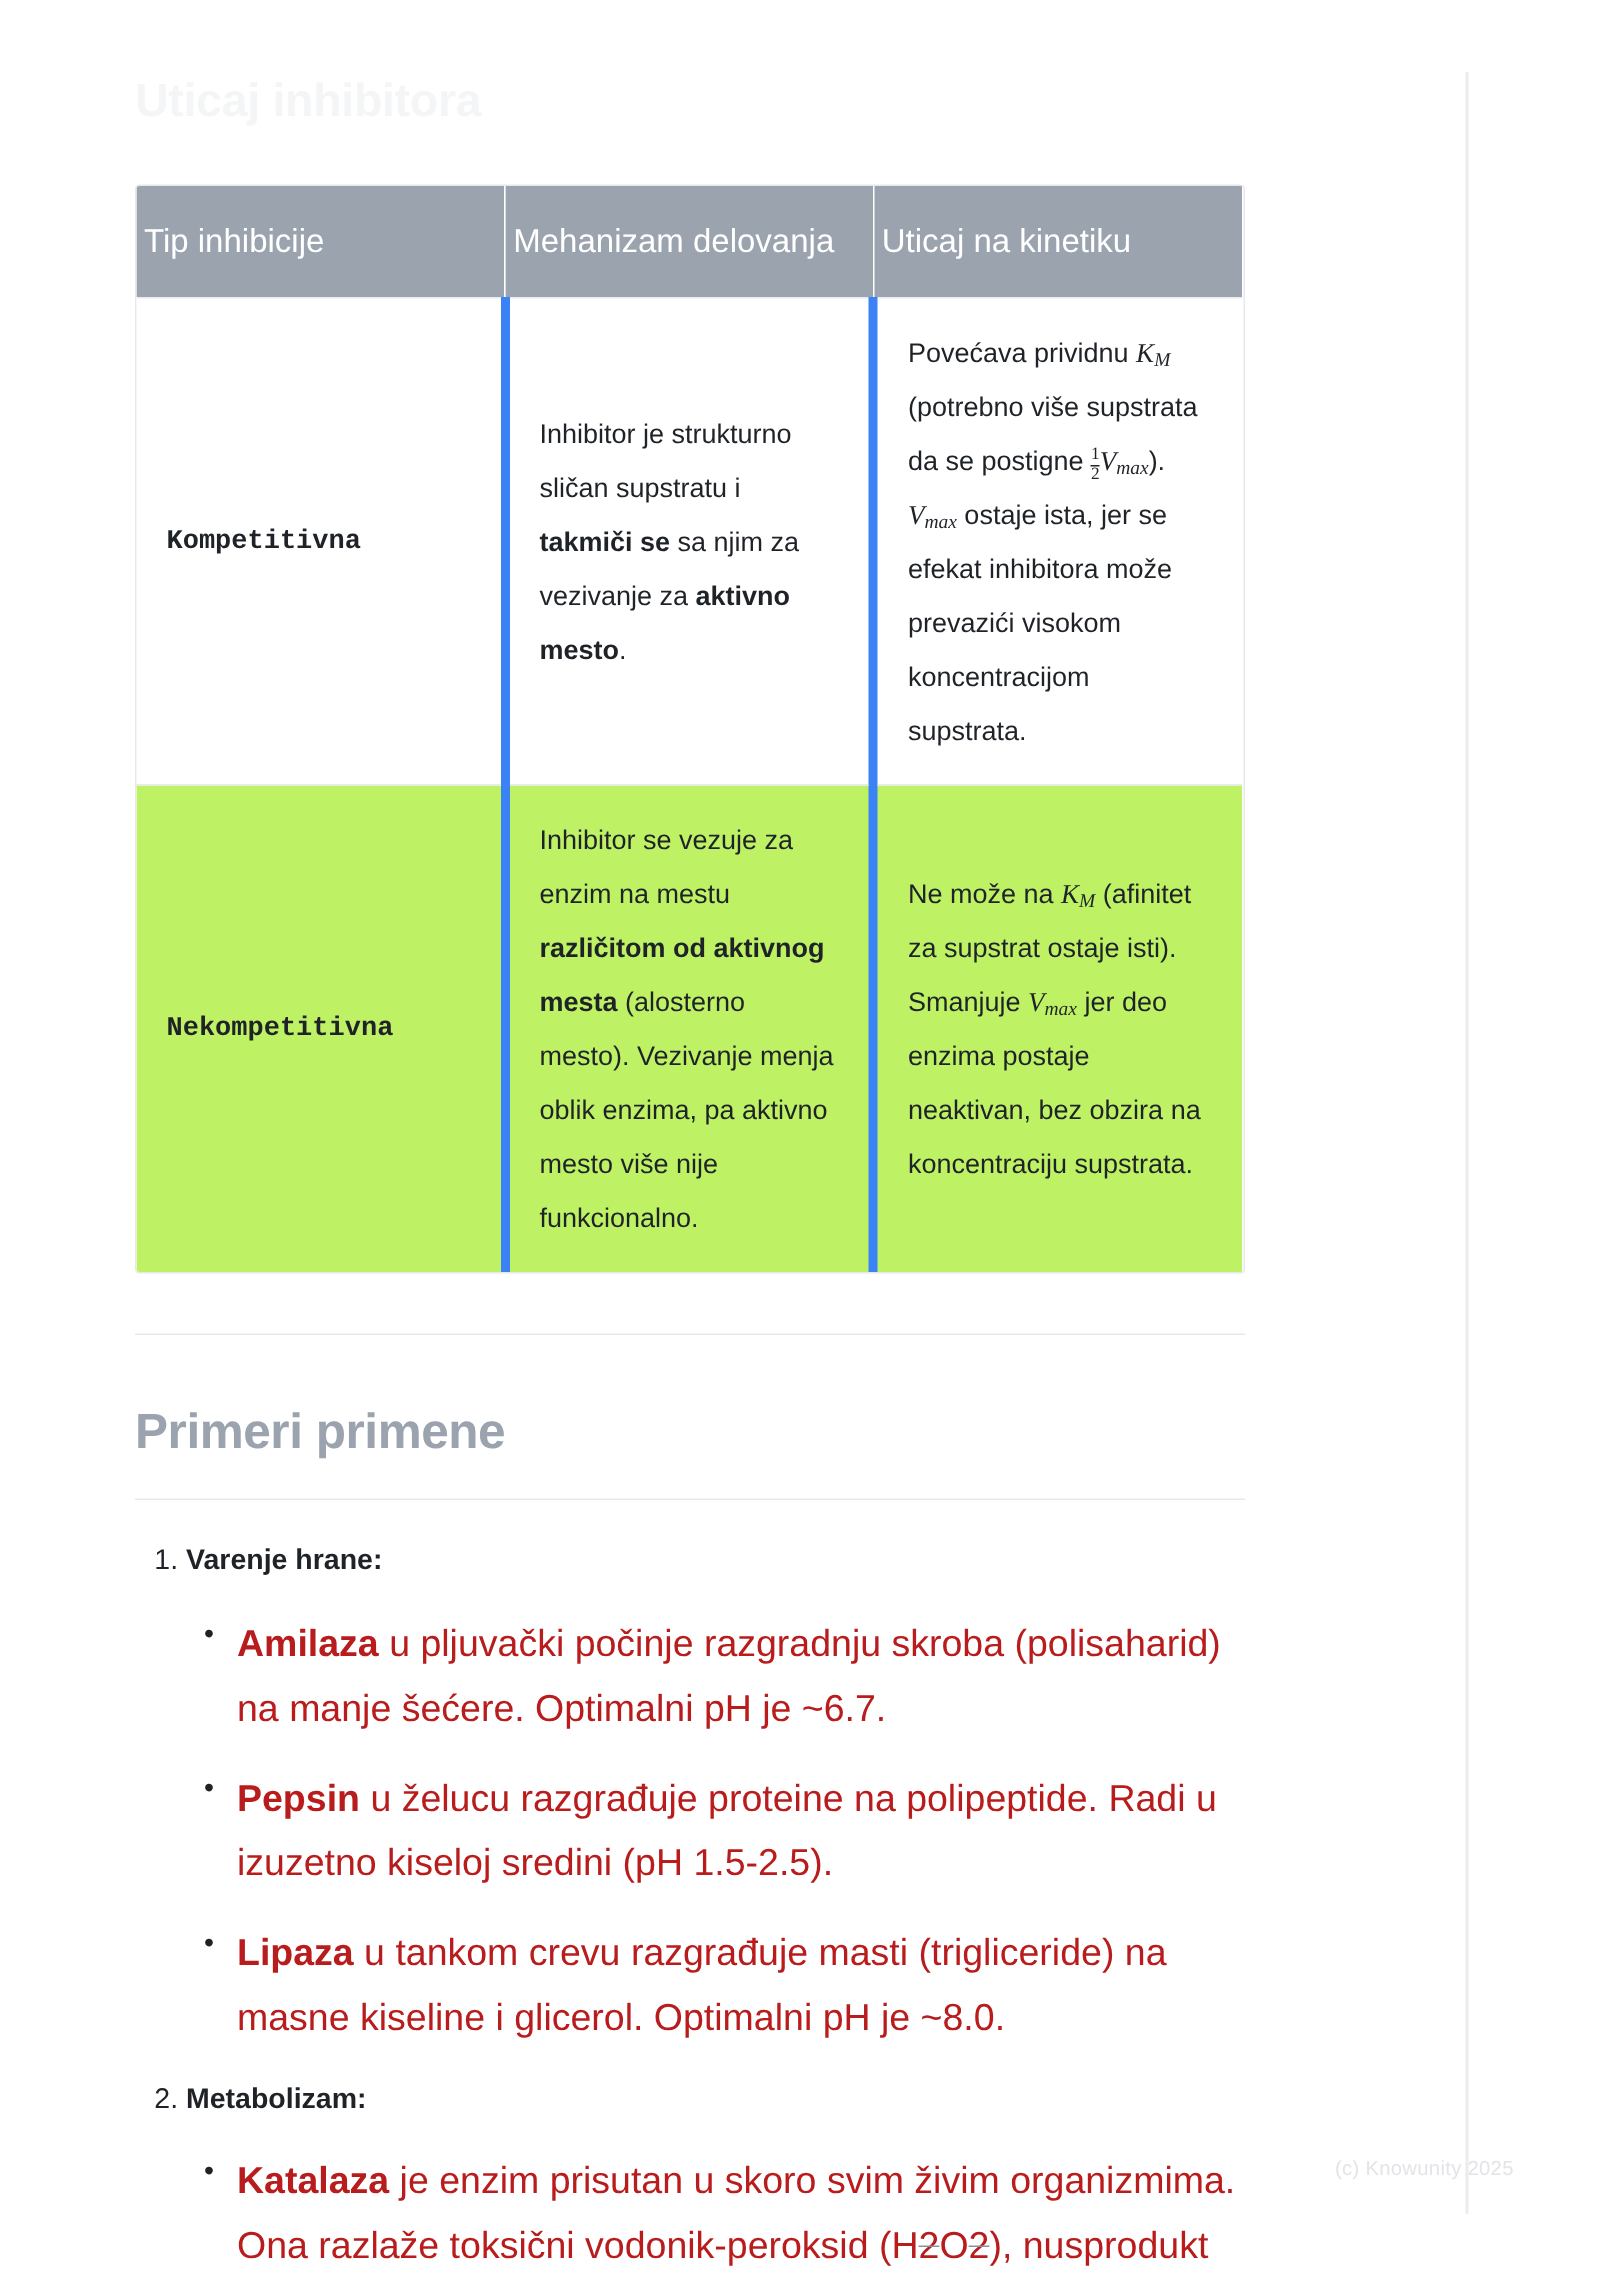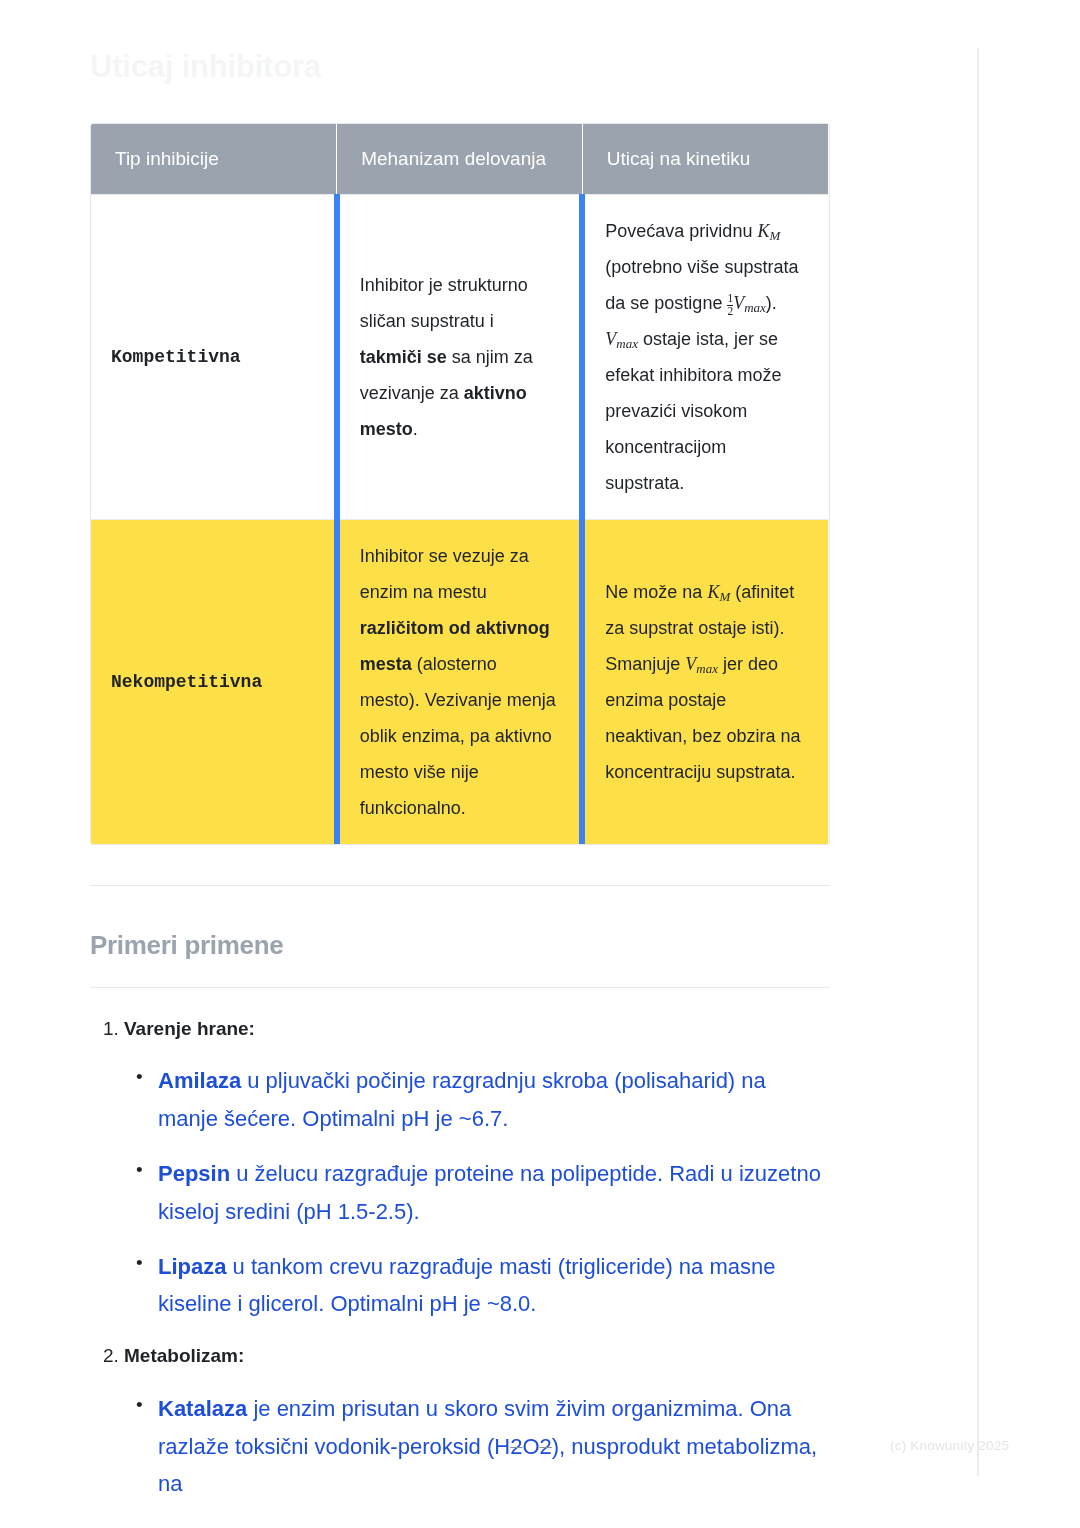--- a/index.html
+++ b/index.html
@@ -67,42 +67,42 @@
     overflow: hidden;
   }
   table.kinetics {
     width: 737px;
     border-collapse: collapse;
     table-layout: fixed;
   }
   table.kinetics th {
     background: #9ba3ae;
     color: #ffffff;
-    font-size: 19px;
+    font-size: 22px;
     font-weight: 500;
     text-align: left;
-    padding: 24px 24px;
+    padding: 24px 5px;
     vertical-align: middle;
     border-right: 1px solid #ffffff;
   }
   table.kinetics th:last-child { border-right: none; }
 
   table.kinetics td {
     font-size: 18px;
     line-height: 2.0;
     padding: 18px 20px;
     vertical-align: middle;
     border-right: 6px solid #3b82f6;
     border-top: 1px solid #e9ebee;
     color: #1f2328;
   }
   table.kinetics td:last-child { border-right: none; }
 
   table.kinetics tr.row-odd td { background: #ffffff; }
-  table.kinetics tr.row-even td { background: #fde047; }
+  table.kinetics tr.row-even td { background: #bef264; }
 
   td.col-type {
     font-weight: 700;
     width: 196px;
     font-size: 18px;
     font-family: Liberation Mono, monospace;
   }
   td.col-mech { width: 265px; }
   td.col-kin  { width: 276px; margin-top: 24px; }
 
@@ -125,21 +125,21 @@
 
   
   .rule {
     height: 1px;
     background: #e7e9ec;
     border: none;
     margin: 0;
   }
   .rule-top { margin-top: 40px; }
   .h2 {
-    font-size: 26px;
+    font-size: 33px;
     font-weight: 700;
     color: #9ba3ae;
     letter-spacing: -0.3px;
     margin: 44px 0 26px 0;
     line-height: 1.2;
   }
 
   
   ol.main-list {
     margin: 26px 0 0 0;
@@ -154,24 +154,24 @@
   ol.main-list > li::marker { font-weight: 400; color: #1f2328; }
   .li-head { font-weight: 700; font-size: 19px; }
 
   ul.sub-list {
     list-style: none;
     margin: 18px 0 0 0;
     padding-left: 34px;
   }
   ul.sub-list > li {
     position: relative;
-    font-size: 22px;
+    font-size: 25px;
     line-height: 1.72;
     margin-bottom: 17px;
-    color: #1d4ed8;
+    color: #b91c1c;
   }
   ul.sub-list > li:last-child { margin-bottom: 0; }
   ul.sub-list > li::before {
     content: "•";
     position: absolute;
     left: -22px;
     top: -1px;
     font-size: 19px;
     color: #1f2328;
   }

